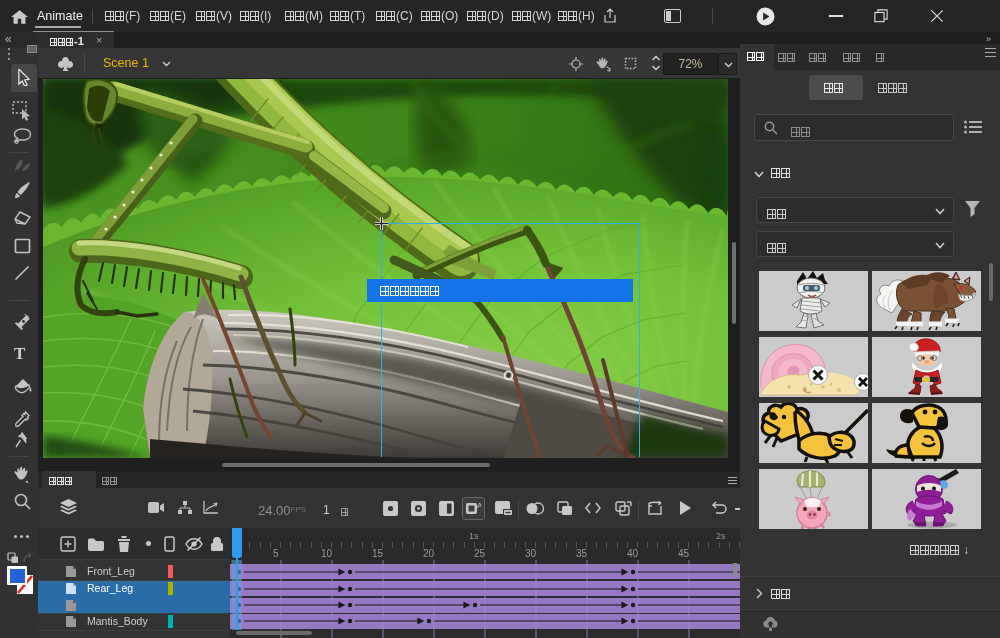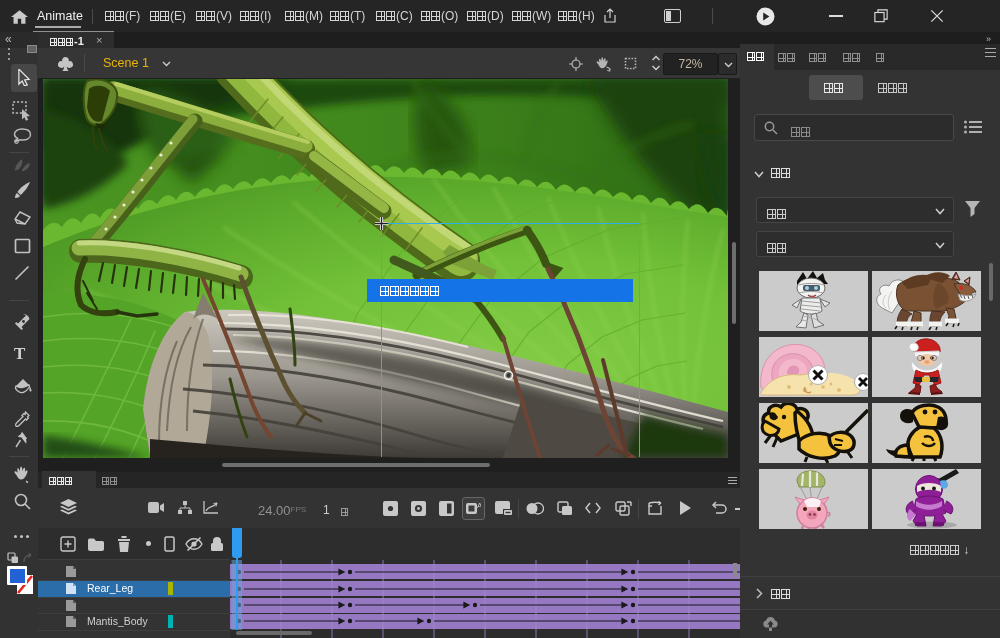--- a/index.html
+++ b/index.html
@@ -446,30 +446,50 @@
   <svg class="ab" style="left:147px;top:9px" width="18" height="14" viewBox="0 0 18 14">
         <path d="M1 7 C3 3.5 5.8 1.8 9 1.8 C12.2 1.8 15 3.5 17 7 C15 10.5 12.2 12.2 9 12.2 C5.8 12.2 3 10.5 1 7 Z" fill="none" stroke="#c8c8c8" stroke-width="1.4"></path>
         <circle cx="9" cy="7" r="2.6" fill="#c8c8c8"></circle>
         <path d="M15.5 .5 L2.5 13.5" stroke="#c8c8c8" stroke-width="1.6"></path>
       </svg>
   <svg class="ab" style="left:172px;top:8px" width="14" height="16" viewBox="0 0 14 16" fill="#c8c8c8">
         <path d="M3 7 V5 a4 4 0 0 1 8 0 V7 H3 Z M4.8 7 V5 a2.2 2.2 0 0 1 4.4 0 V7 Z"></path>
         <rect x="1" y="7" width="12" height="8" rx="1.5"></rect>
       </svg>
 
+  <div class="ab" style="left:192px;top:0;width:510px;height:32px;background:#2a2a2a">
+   <div class="ab" style="left:0;top:14px;width:510px;height:6px;background:repeating-linear-gradient(90deg,transparent 0px,transparent 9.2px,#555 9.2px,#555 10.2px)"></div>
+   <div class="ab" style="left:239px;top:3px;color:#999;font-size:9px">1s</div>
+        <div class="ab" style="left:486px;top:3px;color:#999;font-size:9px">2s</div>
+   <div class="ab" style="color:#9a9a9a;font-size:10px;top:20px">
+          <span class="ab" style="left:43px">5</span>
+          <span class="ab" style="left:91px">10</span>
+          <span class="ab" style="left:142px">15</span>
+          <span class="ab" style="left:193px">20</span>
+          <span class="ab" style="left:244px">25</span>
+          <span class="ab" style="left:295px">30</span>
+          <span class="ab" style="left:346px">35</span>
+          <span class="ab" style="left:397px">40</span>
+          <span class="ab" style="left:448px">45</span>
+        </div>
+  </div>
  </div>
 
  <div id="tllayers" class="ab" style="left:0;top:88px;width:702px;height:78px;background:#333;color:#cfcfcf;font-size:10.5px">
   <div class="ab" style="left:192px;top:0;width:510px;height:78px;background:#2c2c2c"></div>
   <div class="ab" style="left:0;top:-1px;width:192px;height:1px;background:#3e3e3e"></div>
   <div class="ab" style="left:0;top:20px;width:192px;height:1px;background:#3e3e3e"></div>
   <div class="ab" style="left:0;top:37px;width:192px;height:1px;background:#3e3e3e"></div>
   <div class="ab" style="left:0;top:53px;width:192px;height:1px;background:#3e3e3e"></div>
   <div class="ab" style="left:0;top:70px;width:192px;height:1px;background:#3e3e3e"></div>
-  <div class="ab" style="left:0;top:21px;width:192px;height:16px;background:#2a6da8">
+  <div class="ab" style="left:0;top:4px;width:192px;height:16px">
+        <span class="ab" style="left:49px;top:1px">Front_Leg</span>
+        <div class="ab" style="left:130px;top:1px;width:5px;height:13px;background:#f05a5a"></div>
+      </div>
+  <div class="ab" style="left:0;top:21px;width:192px;height:32px;background:#2a6da8">
         <span class="ab" style="left:49px;top:1px;color:#fff">Rear_Leg</span>
         <div class="ab" style="left:130px;top:1px;width:5px;height:13px;background:#a8b400"></div>
       </div>
   <div class="ab" style="left:0;top:54px;width:192px;height:16px">
         <span class="ab" style="left:49px;top:1px">Mantis_Body</span>
         <div class="ab" style="left:130px;top:1px;width:5px;height:13px;background:#00b3b3"></div>
       </div>
   <svg class="ab" style="left:27px;top:5px" width="12" height="13" viewBox="0 0 12 13">
         <path d="M1 1 H8 L11 4 V12 H1 Z" fill="#9a9a9a"></path>
         <path d="M8 1 L8 4 L11 4" fill="#555"></path>

